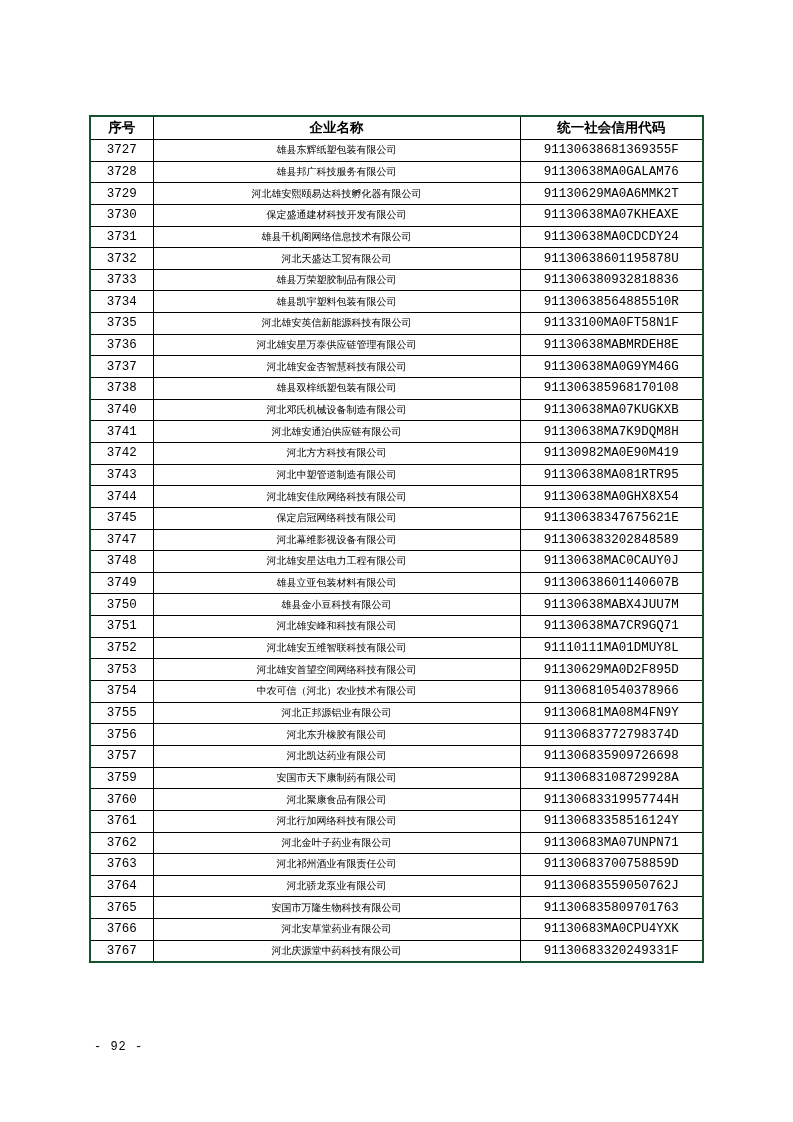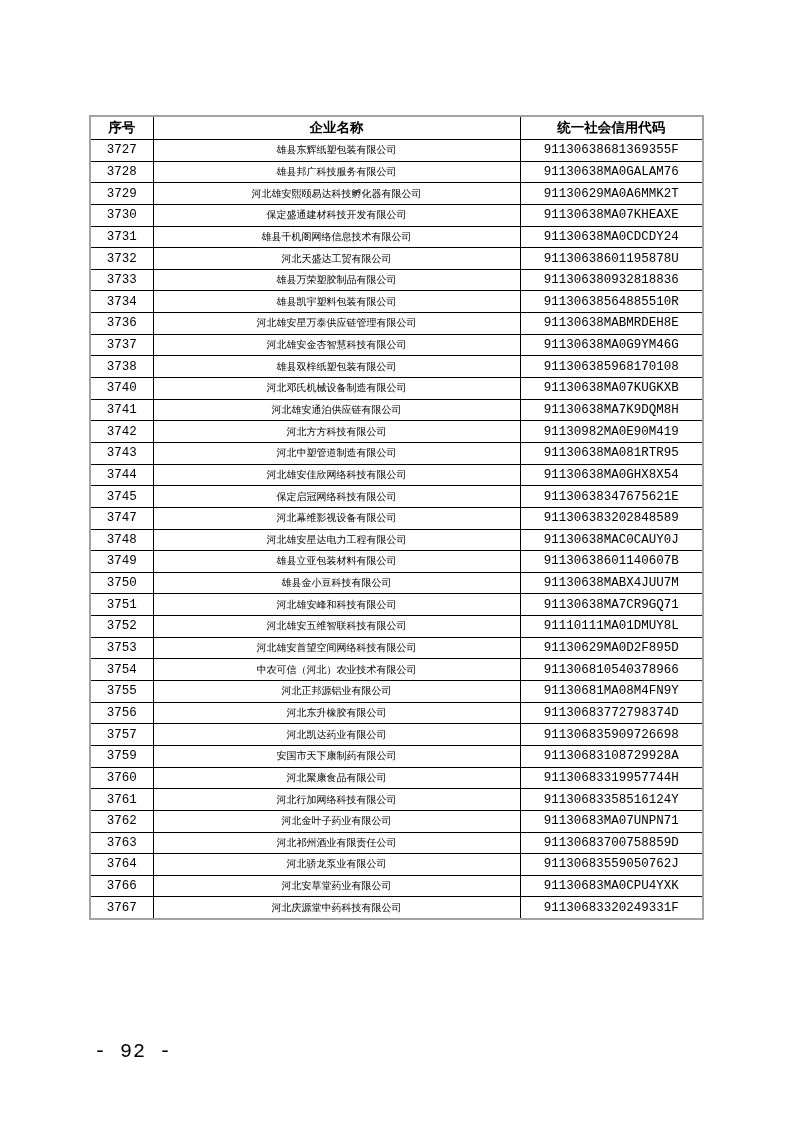--- a/index.html
+++ b/index.html
@@ -16,21 +16,21 @@
     color: #000000;
     overflow: hidden;
   }
   table.company-table {
     position: absolute;
     left: 89px;
     top: 115px;
     width: 613px;
     border-collapse: collapse;
     table-layout: fixed;
-    border: 2px solid #a3a3a3;
+    border: 2px solid #14532d;
   }
   .company-table th,
   .company-table td {
     border: 1px solid #000000;
     text-align: center;
     vertical-align: middle;
     padding: 0 2px;
     overflow: hidden;
     white-space: nowrap;
   }
@@ -54,21 +54,21 @@
     font-size: 10px;
   }
   col.col-no   { width: 63px; }
   col.col-name { width: 367px; }
   col.col-code { width: 183px; }
   .page-footer {
     position: absolute;
     left: 94px;
     top: 1040px;
     font-family: "Liberation Mono", "DejaVu Sans Mono", monospace;
-    font-size: 20px;
+    font-size: 12px;
     color: #000000;
     letter-spacing: 1px;
   }
 </style>
 </head>
 <body>
 
 <div class="page">
 
   <table class="company-table">
@@ -119,20 +119,25 @@
           <td class="no">3733</td>
           <td class="name">雄县万荣塑胶制品有限公司</td>
           <td class="code">911306380932818836</td>
         </tr>
         <tr>
           <td class="no">3734</td>
           <td class="name">雄县凯宇塑料包装有限公司</td>
           <td class="code">91130638564885510R</td>
         </tr>
         <tr>
+          <td class="no">3735</td>
+          <td class="name">河北雄安英信新能源科技有限公司</td>
+          <td class="code">91133100MA0FT58N1F</td>
+        </tr>
+        <tr>
           <td class="no">3736</td>
           <td class="name">河北雄安星万泰供应链管理有限公司</td>
           <td class="code">91130638MABMRDEH8E</td>
         </tr>
         <tr>
           <td class="no">3737</td>
           <td class="name">河北雄安金杏智慧科技有限公司</td>
           <td class="code">91130638MA0G9YM46G</td>
         </tr>
         <tr>
@@ -249,20 +254,25 @@
           <td class="no">3763</td>
           <td class="name">河北祁州酒业有限责任公司</td>
           <td class="code">91130683700758859D</td>
         </tr>
         <tr>
           <td class="no">3764</td>
           <td class="name">河北骄龙泵业有限公司</td>
           <td class="code">91130683559050762J</td>
         </tr>
         <tr>
+          <td class="no">3765</td>
+          <td class="name">安国市万隆生物科技有限公司</td>
+          <td class="code">911306835809701763</td>
+        </tr>
+        <tr>
           <td class="no">3766</td>
           <td class="name">河北安草堂药业有限公司</td>
           <td class="code">91130683MA0CPU4YXK</td>
         </tr>
         <tr>
           <td class="no">3767</td>
           <td class="name">河北庆源堂中药科技有限公司</td>
           <td class="code">91130683320249331F</td>
         </tr>
       </tbody>

